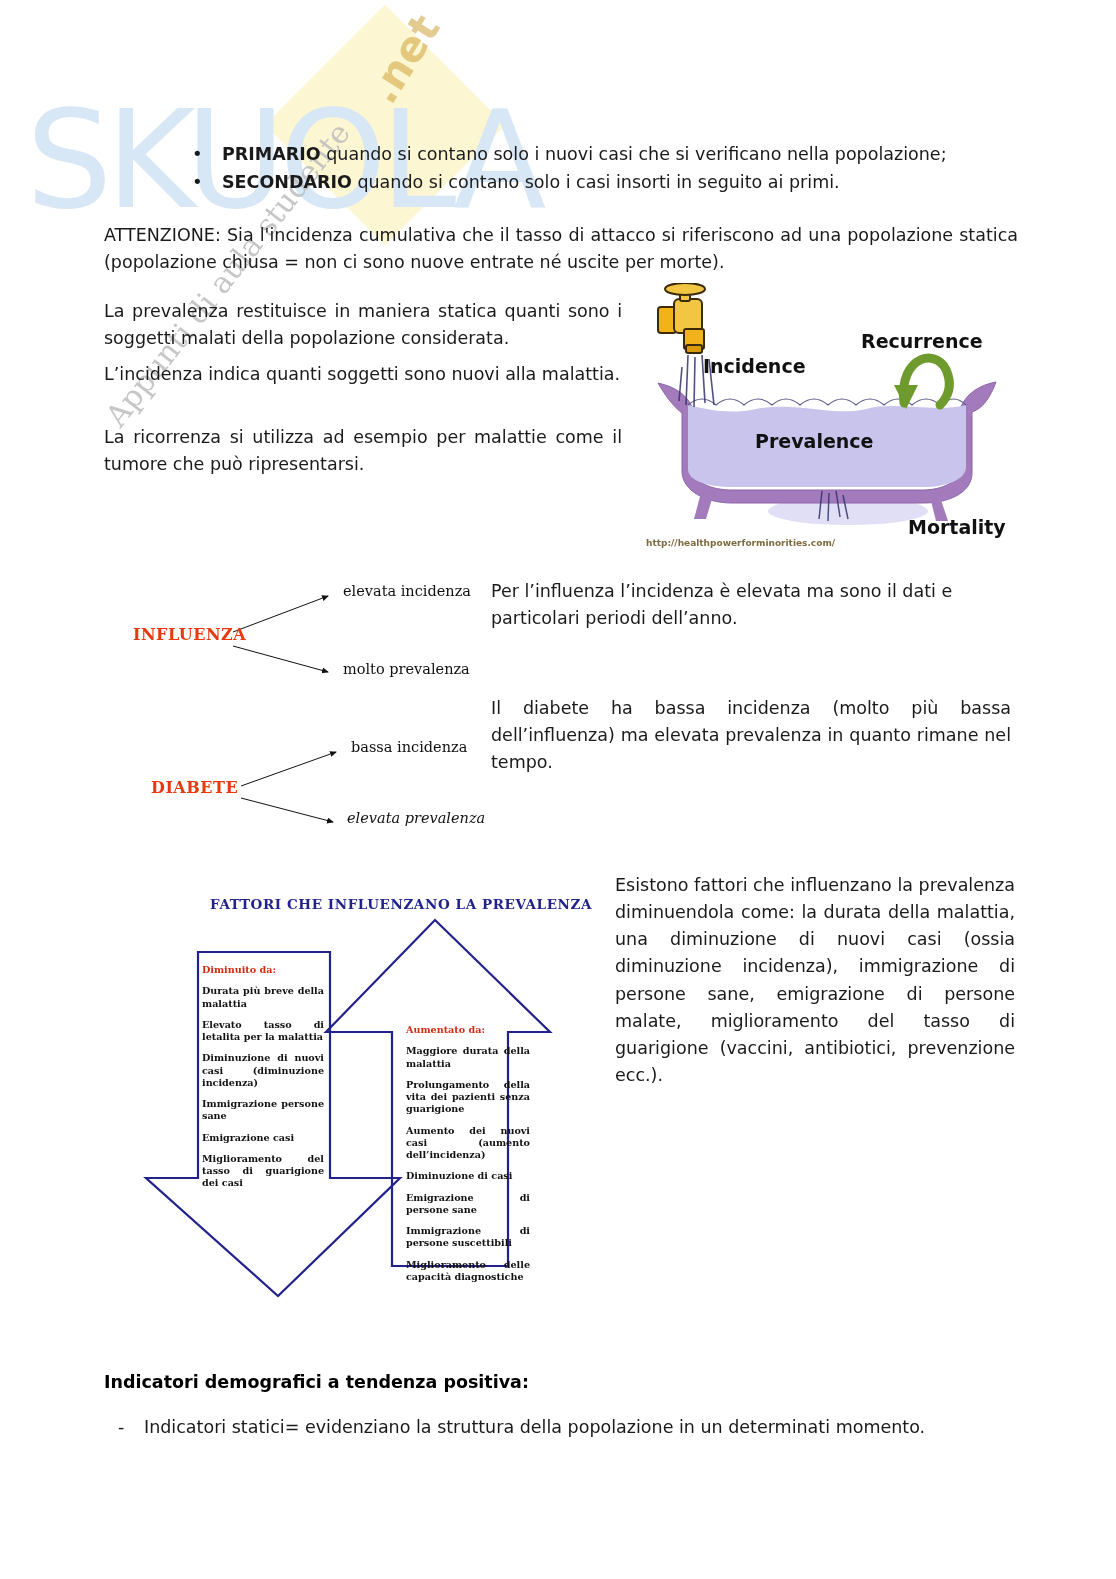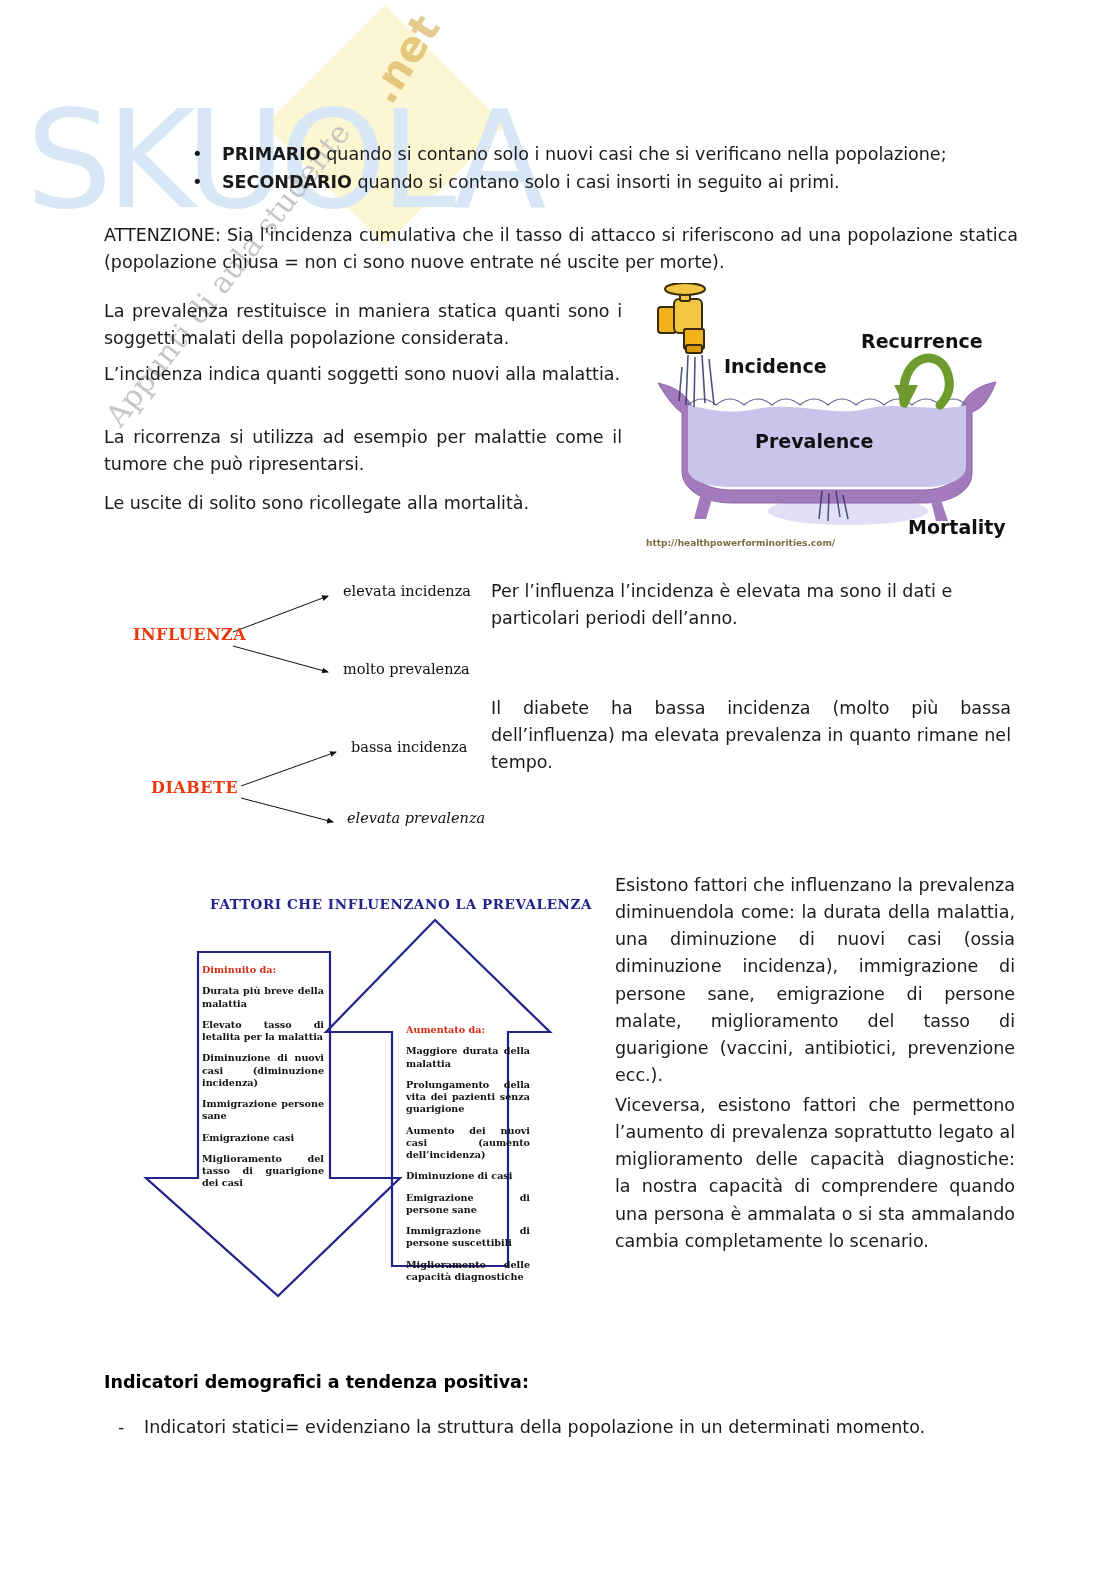--- a/index.html
+++ b/index.html
@@ -155,21 +155,21 @@
     z-index: 2;
   }
   #bathtub svg { display: block; }
   .tub-label {
     position: absolute;
     font-family: "DejaVu Sans", sans-serif;
     font-weight: bold;
     color: #111;
     white-space: nowrap;
   }
-  #lbl-incidence { left: 88px; top: 72px;  font-size: 19px; }
+  #lbl-incidence { left: 67px; top: 72px;  font-size: 19px; }
   #lbl-recurrence{ left: 225px; top: 31px; font-size: 19px; margin-top: 16px; }
   #lbl-prevalence{ left: 119px; top: 147px; font-size: 19px; }
   #lbl-mortality { left: 272px; top: 233px; font-size: 19px; }
   #tub-url {
     position: absolute;
     left: 10px;
     top: 255px;
     font-family: "DejaVu Sans", sans-serif;
     font-size: 9px;
     font-weight: bold;
@@ -274,21 +274,20 @@
   </ul>
 
   <div class="body-text" style="left:104px; top:222px; width:914px;">ATTENZIONE: Sia l'incidenza cumulativa che il tasso di attacco si riferiscono ad una popolazione statica (popolazione chiusa = non ci sono nuove entrate né uscite per morte).</div>
 
   <div class="body-text" style="left:104px; top:298px; width:518px;">La prevalenza restituisce in maniera statica quanti sono i soggetti malati della popolazione considerata.</div>
 
   <div class="body-text" style="left:104px; top:361px; width:518px;">L’incidenza indica quanti soggetti sono nuovi alla malattia.</div>
 
   <div class="body-text" style="left:104px; top:424px; width:518px;">La ricorrenza si utilizza ad esempio per malattie come il tumore che può ripresentarsi.</div>
 
-  <div class="body-text nojust" style="left:104px; top:490px; width:518px;">Le uscite di solito sono ricollegate alla mortalità.</div>
 
   <div id="bathtub">
     <svg width="382" height="256" viewBox="0 0 382 256">
 
       <ellipse cx="212" cy="228" rx="80" ry="14" fill="#c9c4ec" opacity=".55"></ellipse>
 
       <path d="M 22 100 C 40 104 52 112 58 128 L 58 186
                C 58 200 76 207 96 207 L 286 207
                C 308 207 324 198 324 184 L 324 126
                C 330 110 344 102 360 99
@@ -398,21 +397,20 @@
       <p>Aumento dei nuovi casi (aumento dell’incidenza)</p>
       <p>Diminuzione di casi</p>
       <p>Emigrazione di persone sane</p>
       <p>Immigrazione di persone suscettibili</p>
       <p>Miglioramento delle capacità diagnostiche</p>
     </div>
   </div>
 
   <div class="body-text" style="left:615px; top:872px; width:400px;">Esistono fattori che influenzano la prevalenza diminuendola come: la durata della malattia, una diminuzione di nuovi casi (ossia diminuzione incidenza), immigrazione di persone sane, emigrazione di persone malate, miglioramento del tasso di guarigione (vaccini, antibiotici, prevenzione ecc.).</div>
 
-  <div class="body-text" style="left:615px; top:1092px; width:400px;">Viceversa, esistono fattori che permettono l’aumento di prevalenza soprattutto legato al miglioramento delle capacità diagnostiche: la nostra capacità di comprendere quando una persona è ammalata o si sta ammalando cambia completamente lo scenario.</div>
 
   <div class="section-head" style="left:104px; top:1372px;">Indicatori demografici a tendenza positiva:</div>
 
   <ul class="dashes" style="left:104px; top:1414px; width:914px;">
     <li>Indicatori statici= evidenziano la struttura della popolazione in un determinati momento.</li>
   </ul>
 
 </div>
 
 </body></html>

